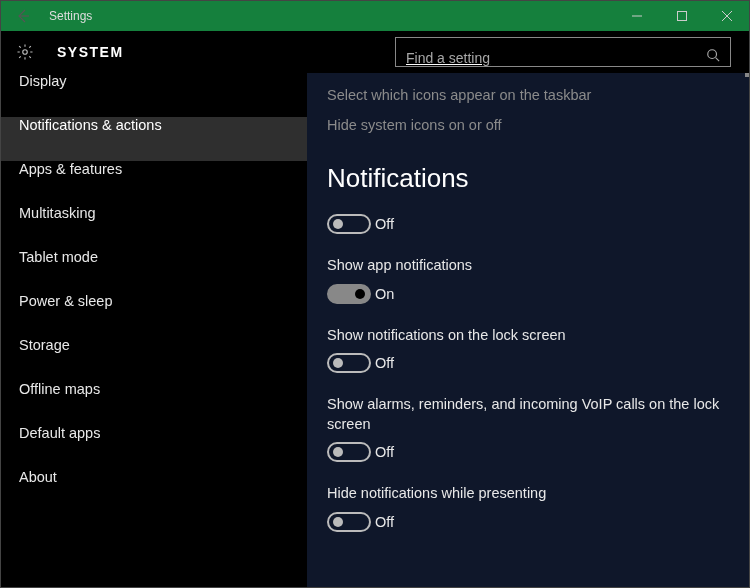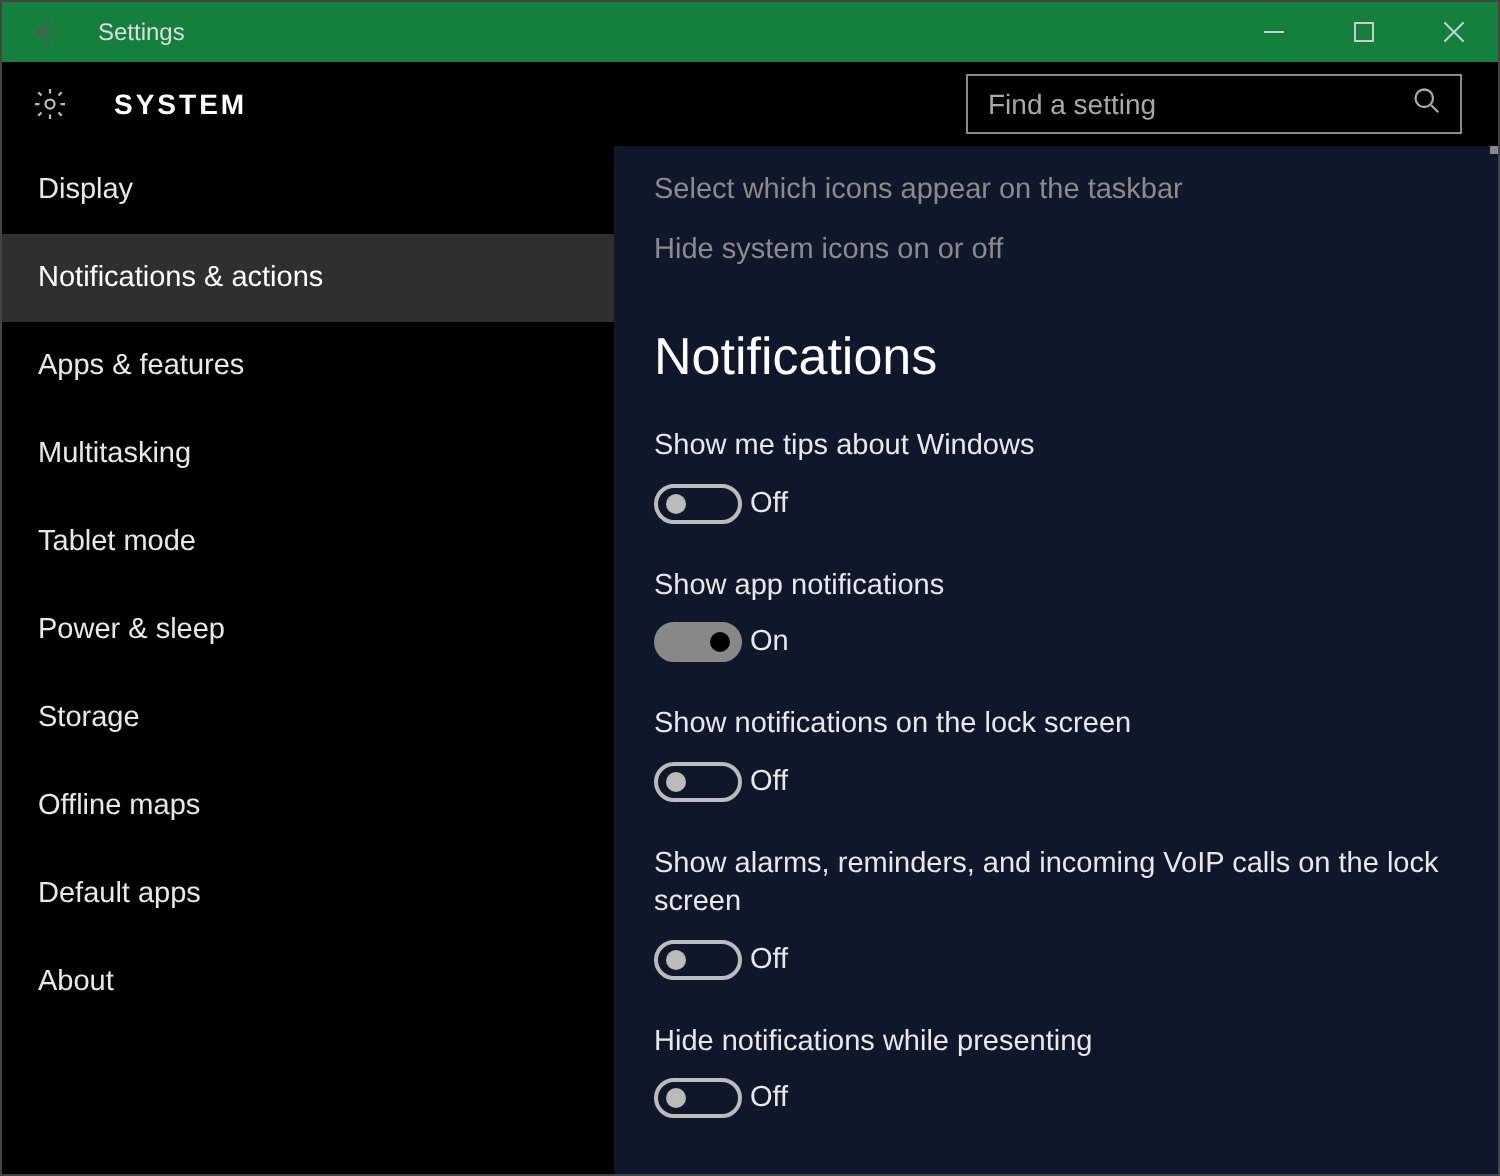--- a/index.html
+++ b/index.html
@@ -6,27 +6,27 @@
   html,body { width:750px; height:588px; background:#000; color:#fff; overflow:hidden; }
   .window { width:750px; height:588px; background:#000; display:flex; flex-direction:column; border:1px solid #444; }
   .titlebar { height:30px; display:flex; align-items:center; background:#15803d; }
   .back-btn { width:44px; height:30px; display:flex; align-items:center; justify-content:center; color:#555; }
   .title-text { font-size:12px; color:#ddd; padding-left:4px; }
   .win-controls { margin-left:auto; display:flex; }
   .win-btn { width:45px; height:30px; display:flex; align-items:center; justify-content:center; color:#ccc; }
   .header { height:42px; display:flex; align-items:center; padding:0 18px 0 14px; }
   .gear { width:20px; height:20px; display:flex; align-items:center; justify-content:center; color:#bbb; }
   .section-title { font-size:14px; font-weight:600; letter-spacing:1.5px; margin-left:22px; }
-  .search-wrap { margin-left:auto; width:248px; height:30px; border:1.5px solid #888; display:flex; align-items:center; padding:0 10px; }
+  .search-wrap { margin-left:auto; width:336px; height:30px; border:1.5px solid #888; display:flex; align-items:flex-end; padding:0 10px;text-decoration:underline; }
   .search-input { flex:1; background:transparent; border:none; outline:none; color:#fff; font-size:14px; }
   .search-input::placeholder { color:#a8a8a8; }
   .search-icon { color:#aaa; }
   .body { flex:1; display:flex; min-height:0; }
   .sidebar { width:306px; background:#000; overflow:hidden; }
-  .side-item { height:44px; display:flex; align-items:center; padding-left:18px; font-size:14.5px; color:#e8e8e8; cursor:default; }
+  .side-item { height:44px; display:flex; align-items:flex-start; padding-left:18px; font-size:14.5px; color:#e8e8e8; cursor:default; }
   .side-item.selected { background:#2f2f2f; color:#fff; }
   .main { flex:1; background:#0f172a; padding:14px 20px 0 20px; position:relative; overflow:hidden; }
   .link-text { color:#8b8b8b; font-size:14.5px; margin-bottom:14px; }
   .section-head { font-size:26px; font-weight:300; margin-top:30px; margin-bottom:20px; color:#fff; }
   .setting { margin-bottom:22px; }
   .setting-label { font-size:14.5px; color:#e8e8e8; margin-bottom:8px; line-height:1.35; }
   .toggle-row { display:flex; align-items:center; gap:4px; }
   .toggle { width:44px; height:20px; border:2px solid #bbb; border-radius:20px; position:relative; background:transparent; }
   .toggle .knob { width:10px; height:10px; background:#bbb; border-radius:50%; position:absolute; top:50%; transform:translateY(-50%); left:4px; }
   .toggle.on { background:#888; border-color:#888; }
@@ -120,21 +120,20 @@
     </div>
 
     <div class="main">
       <div class="scroll-indicator"></div>
       <div class="link-text">Select which icons appear on the taskbar</div>
       <div class="link-text">Hide system icons on or off</div>
 
       <div class="section-head">Notifications</div>
 
       <div class="setting">
-        <div class="setting-label">Show me tips about Windows</div>
         <div class="toggle-row">
           <div class="toggle">
               <div class="knob"></div>
             </div>
           <div class="toggle-state">Off</div>
         </div>
       </div>
 
       <div class="setting">
         <div class="setting-label">Show app notifications</div>

